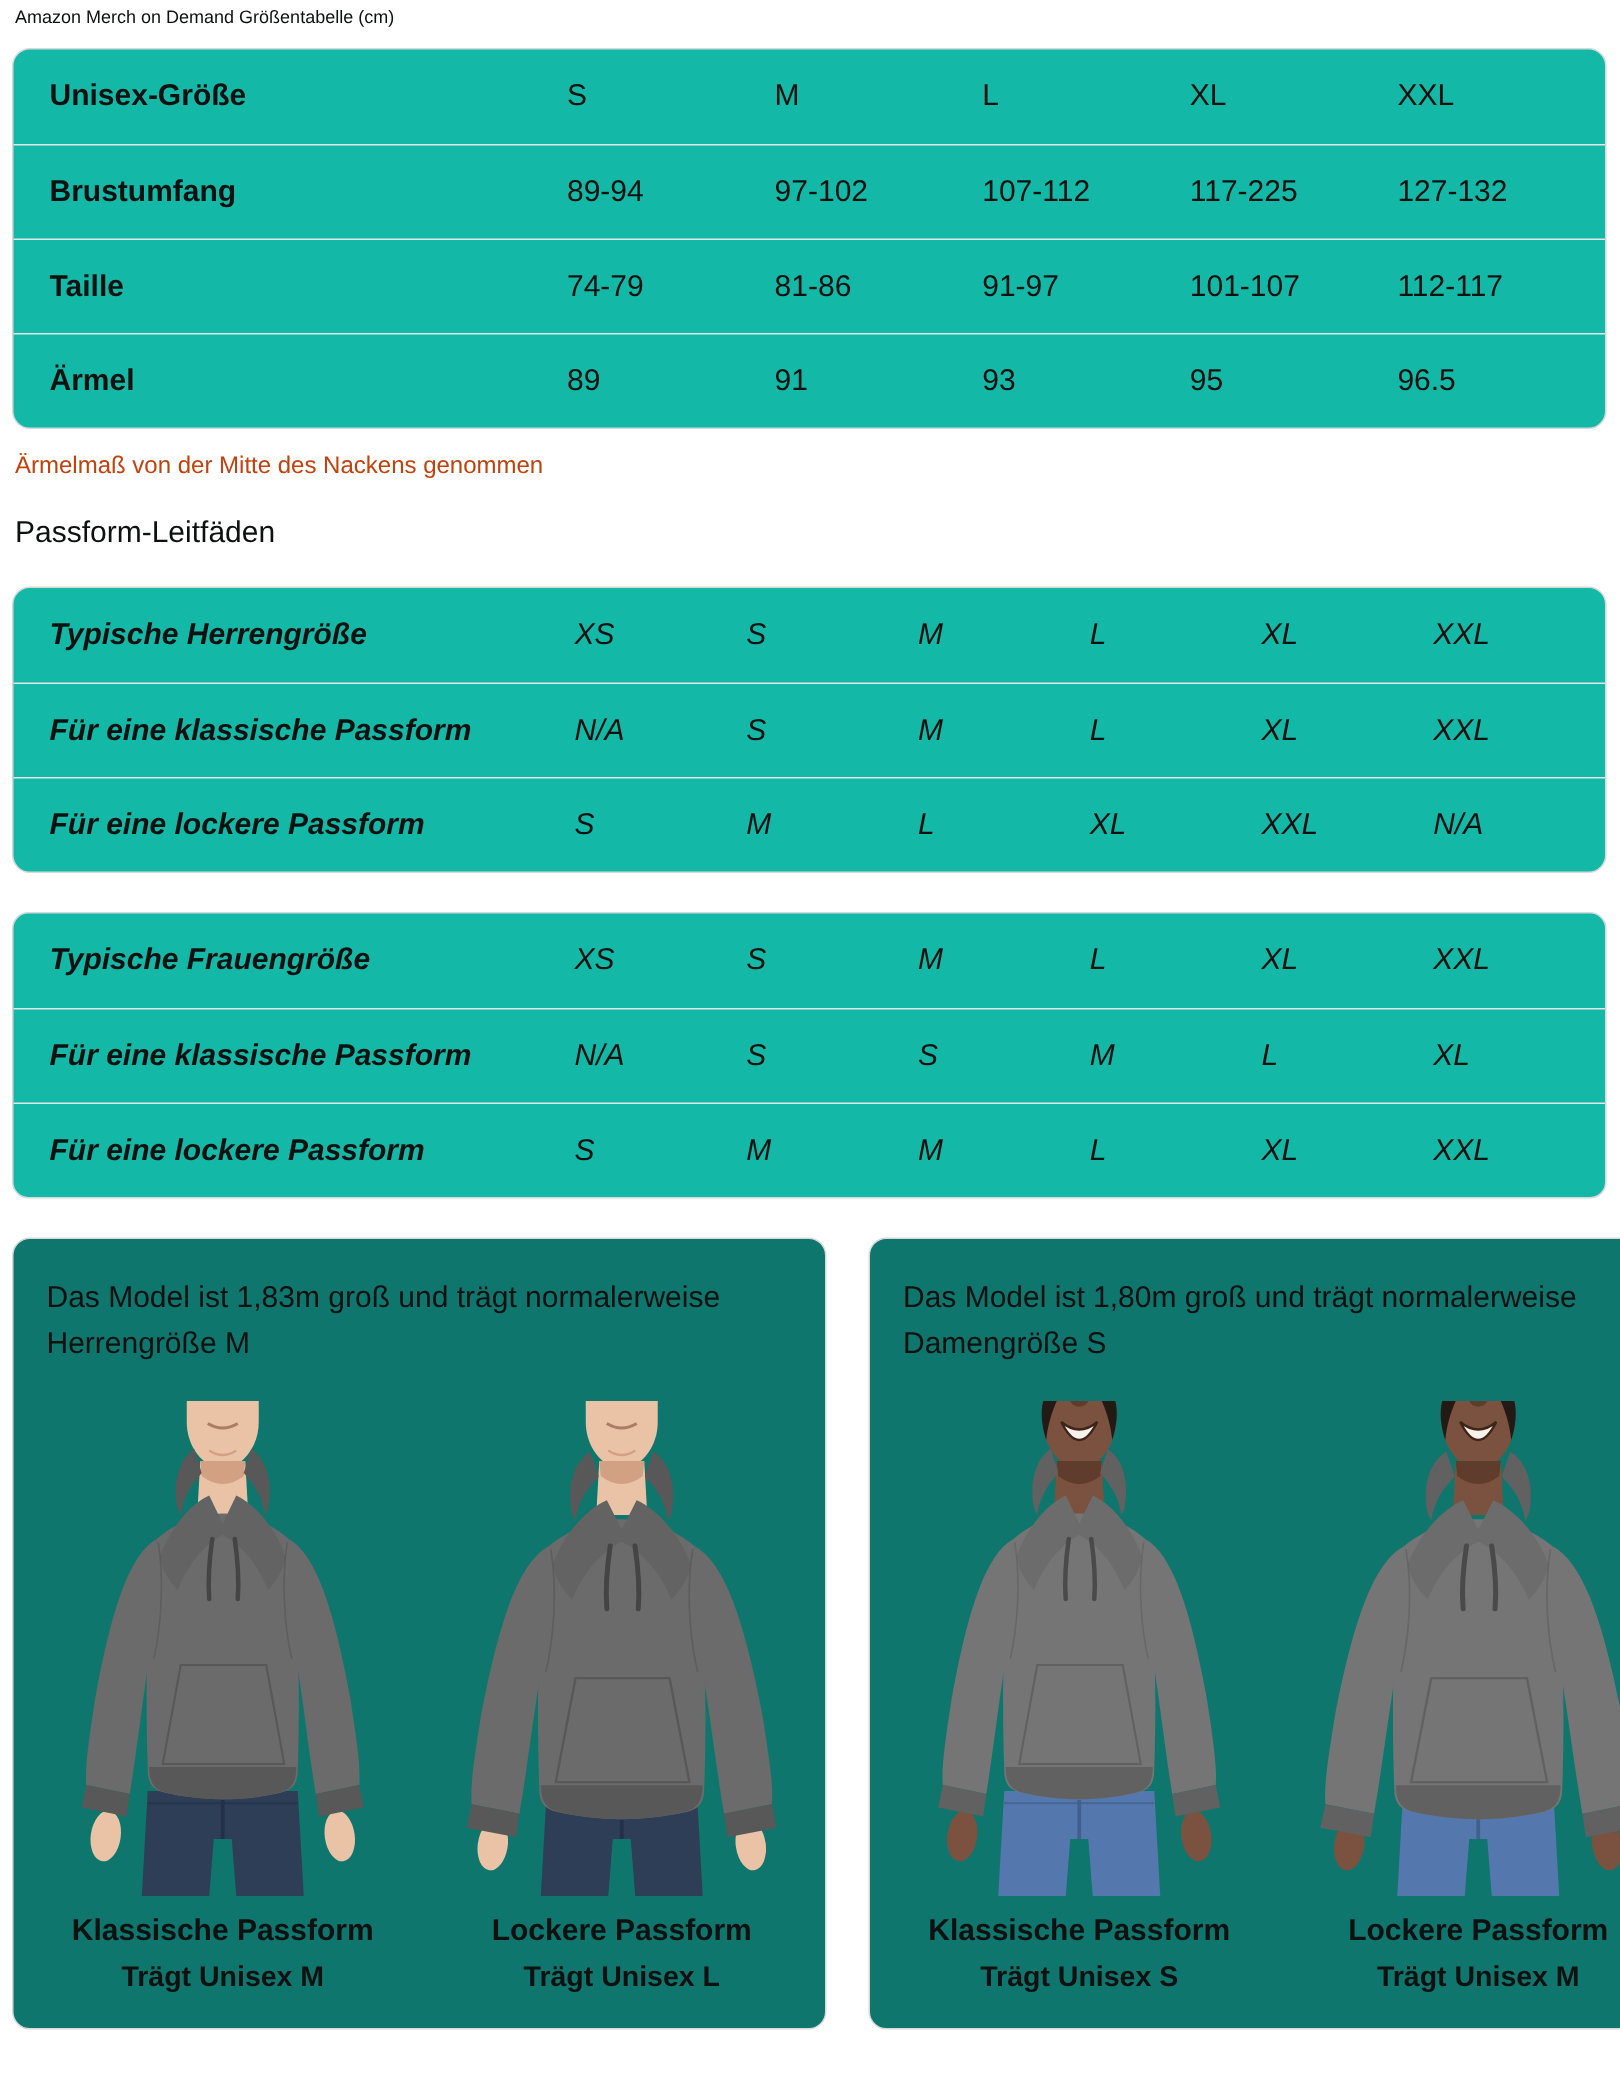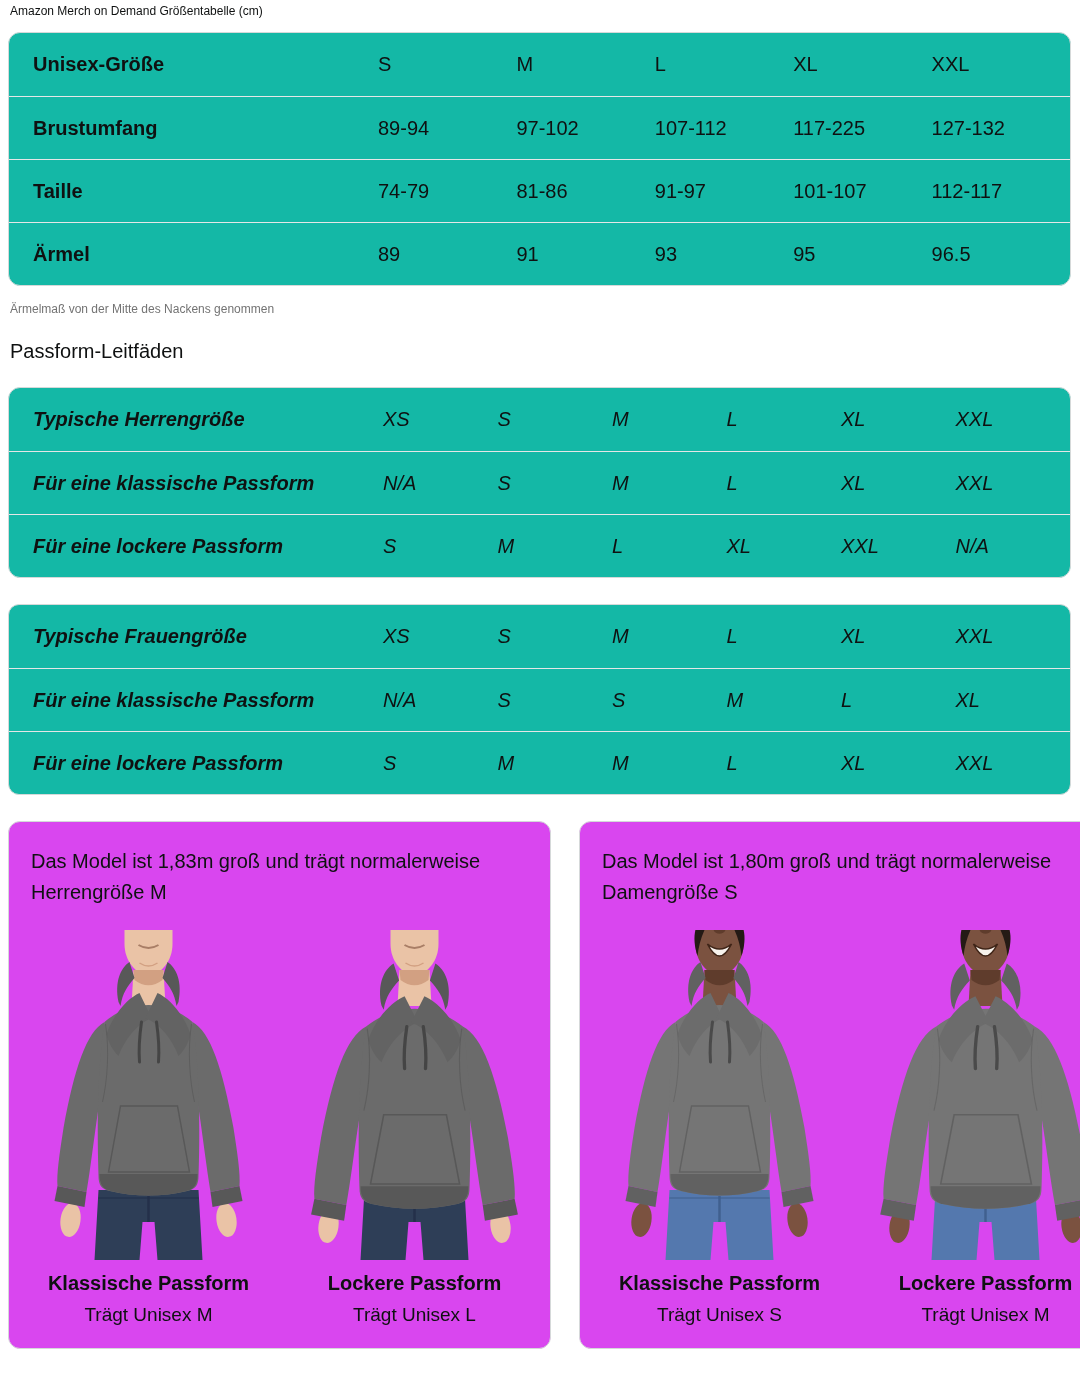--- a/index.html
+++ b/index.html
@@ -19,37 +19,37 @@
   .t-row {
     display:grid; grid-template-columns:345px repeat(5,1fr);
     align-items:center; height:63px; padding-left:24px;
     font-size:20px;
   }
   .tbl.fit .t-row { grid-template-columns:350px repeat(6,1fr);font-style:italic; }
   .t-row + .t-row { border-top:1px solid #e4e7e7; }
   .t-label { font-weight:700; padding-right:8px; }
   .t-cell { font-weight:400; }
 
-  .footnote { margin-top:16px; font-size:12px; color:#737373; padding-left:2px; }
+  .footnote { margin-top:16px; font-size:16px; color:#c2410c; padding-left:2px; }
   .section-heading { margin-top:24px; font-size:20px; font-weight:400; padding-left:2px; }
   .tbl.fit { margin-top:24px; }
   .tbl.fit + .tbl.fit { margin-top:26px;border-radius:11px; }
 
   .cards { display:flex; gap:28px; margin-top:26px; }
   .card {
     flex:1; border:1px solid #d5d9d9; border-radius:12px;
-    padding:24px 18px 24px 22px; background:#d946ef;
+    padding:24px 18px 24px 22px; background:#0f766e;
     height:528px;
   }
   .card-desc { font-size:20px; line-height:31px; padding-right:30px; }
   .photos { display:flex; justify-content:center; gap:31px; margin-top:22px; }
   .photo { width:235px; }
   .photo svg { display:block; width:235px; height:330px; }
   .cap-fit { font-size:20px; font-weight:700; text-align:center; margin-top:12px; }
-  .cap-size { font-size:19px; font-weight:400; text-align:center; margin-top:9px; }
+  .cap-size { font-size:19px; font-weight:700; text-align:center; margin-top:9px; }
 
   
   .card.male {
     --hd:#6b6b6b; --hd-dark:#585858; --hd-mid:#636363; --hd-line:#555555; --hd-string:#454545;
     --skin:#eac3a6; --skin-dark:#d2a082; --mouth:#a97e66;
     --jeans:#2e3e57; --jeans-dark:#24304a;
   }
   .card.female {
     --hd:#757575; --hd-dark:#616161; --hd-mid:#6c6c6c; --hd-line:#5e5e5e; --hd-string:#4a4a4a;
     --skin:#7b5240; --skin-dark:#5f3c2c; --mouth:#3f2417;

